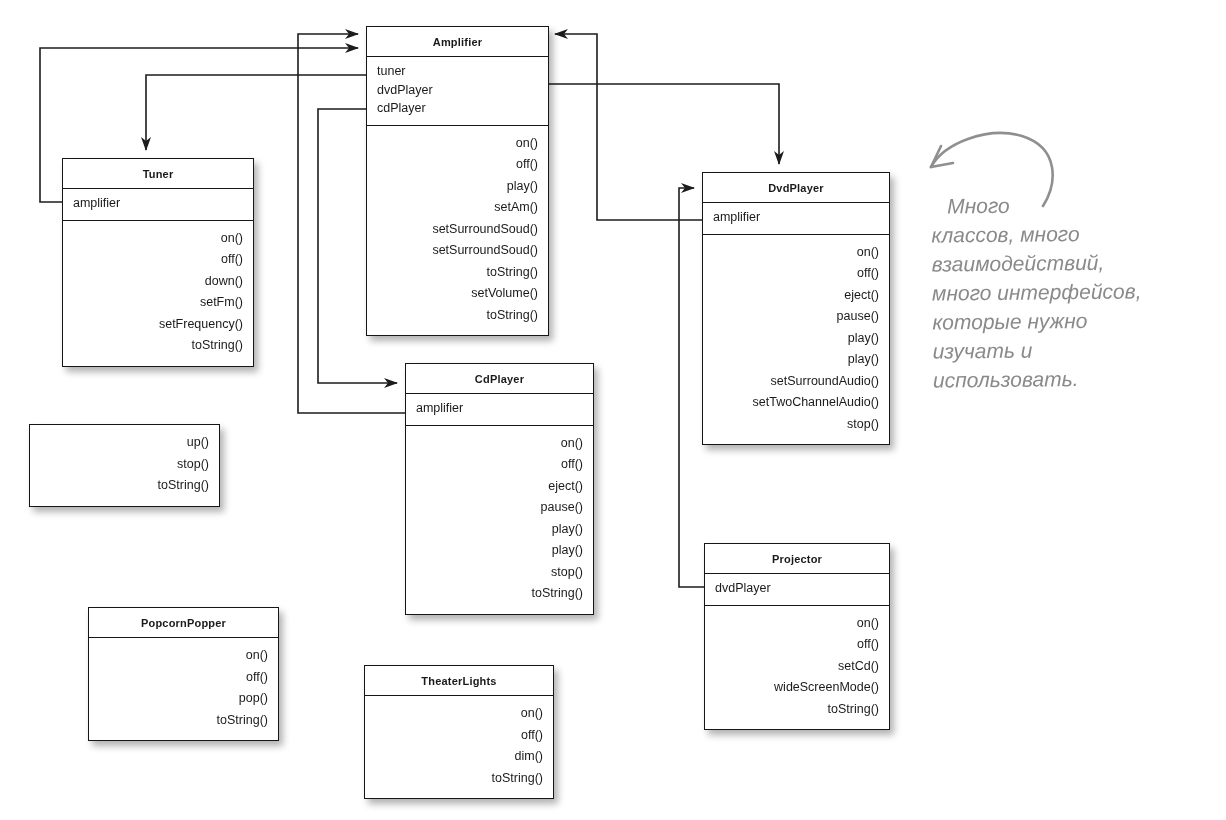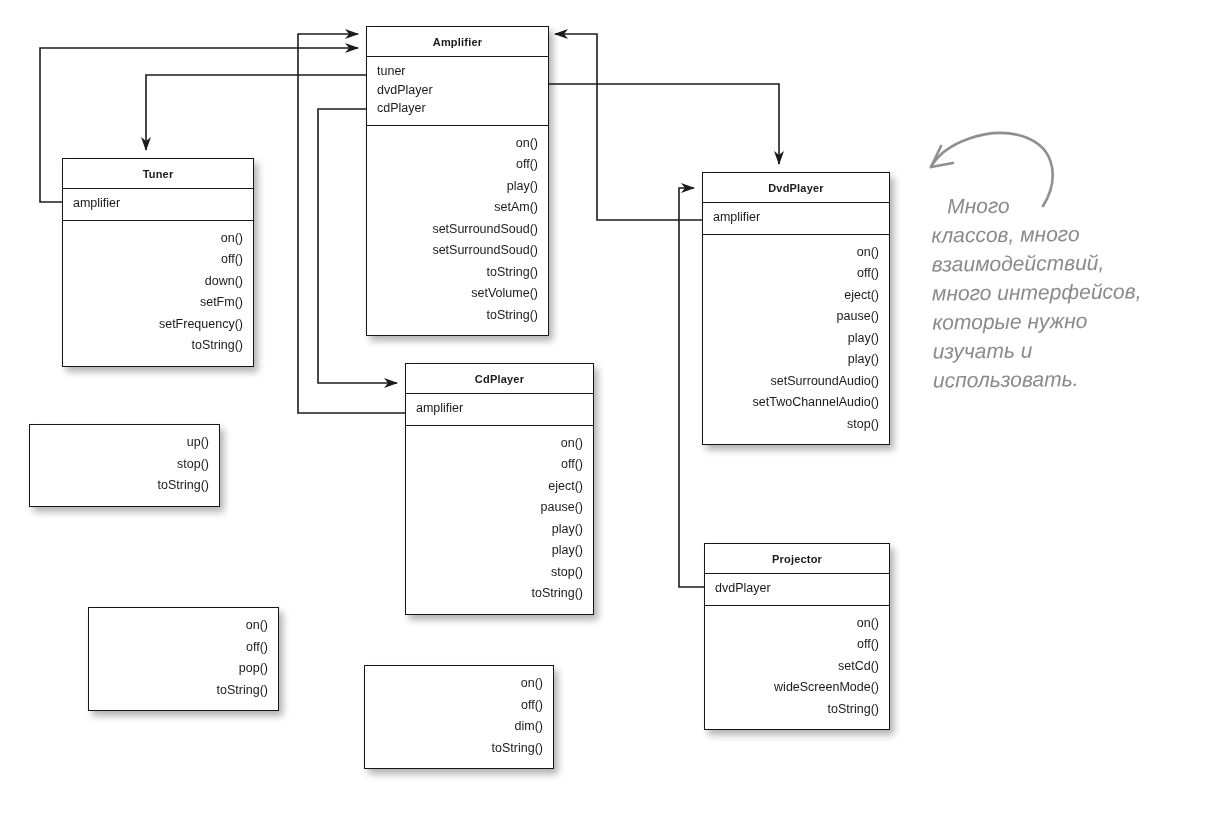--- a/index.html
+++ b/index.html
@@ -140,28 +140,30 @@
         </div>
         <div class="uml-methods">
           <div class="uml-row">on()</div>
           <div class="uml-row">off()</div>
           <div class="uml-row">setCd()</div>
           <div class="uml-row">wideScreenMode()</div>
           <div class="uml-row">toString()</div>
         </div>
       </div>
       <div class="uml-box" style="left: 88px; top: 607px; width: 189px;">
+        <div class="uml-title">PopcornPopper</div>
         <div class="uml-methods">
           <div class="uml-row">on()</div>
           <div class="uml-row">off()</div>
           <div class="uml-row">pop()</div>
           <div class="uml-row">toString()</div>
         </div>
       </div>
       <div class="uml-box" style="left: 364px; top: 665px; width: 188px;">
+        <div class="uml-title">TheaterLights</div>
         <div class="uml-methods">
           <div class="uml-row">on()</div>
           <div class="uml-row">off()</div>
           <div class="uml-row">dim()</div>
           <div class="uml-row">toString()</div>
         </div>
       </div>
     </div>
 
   <div id="note">

